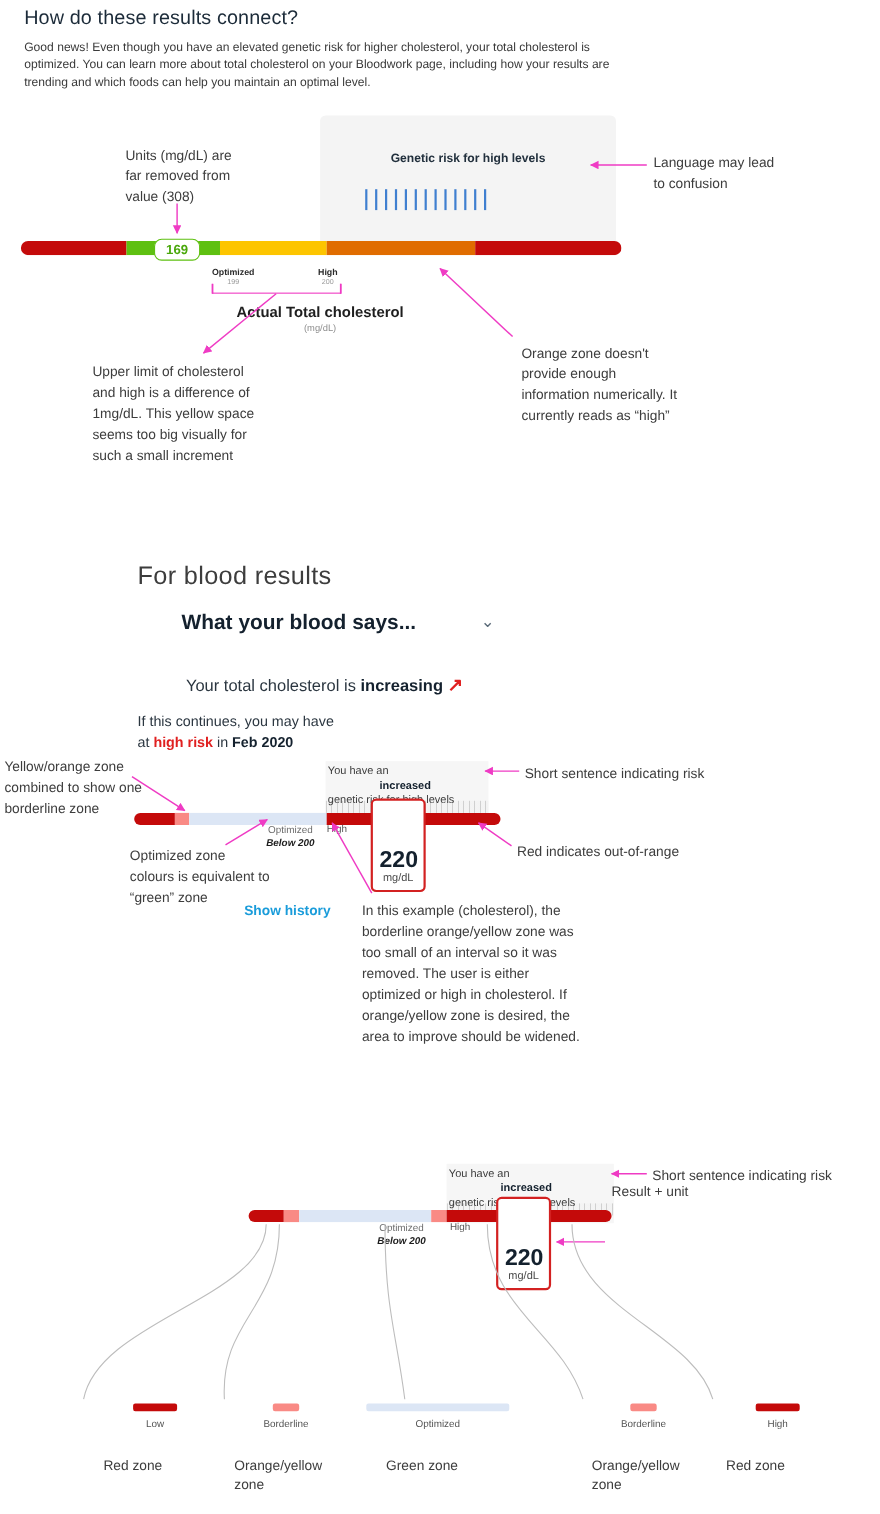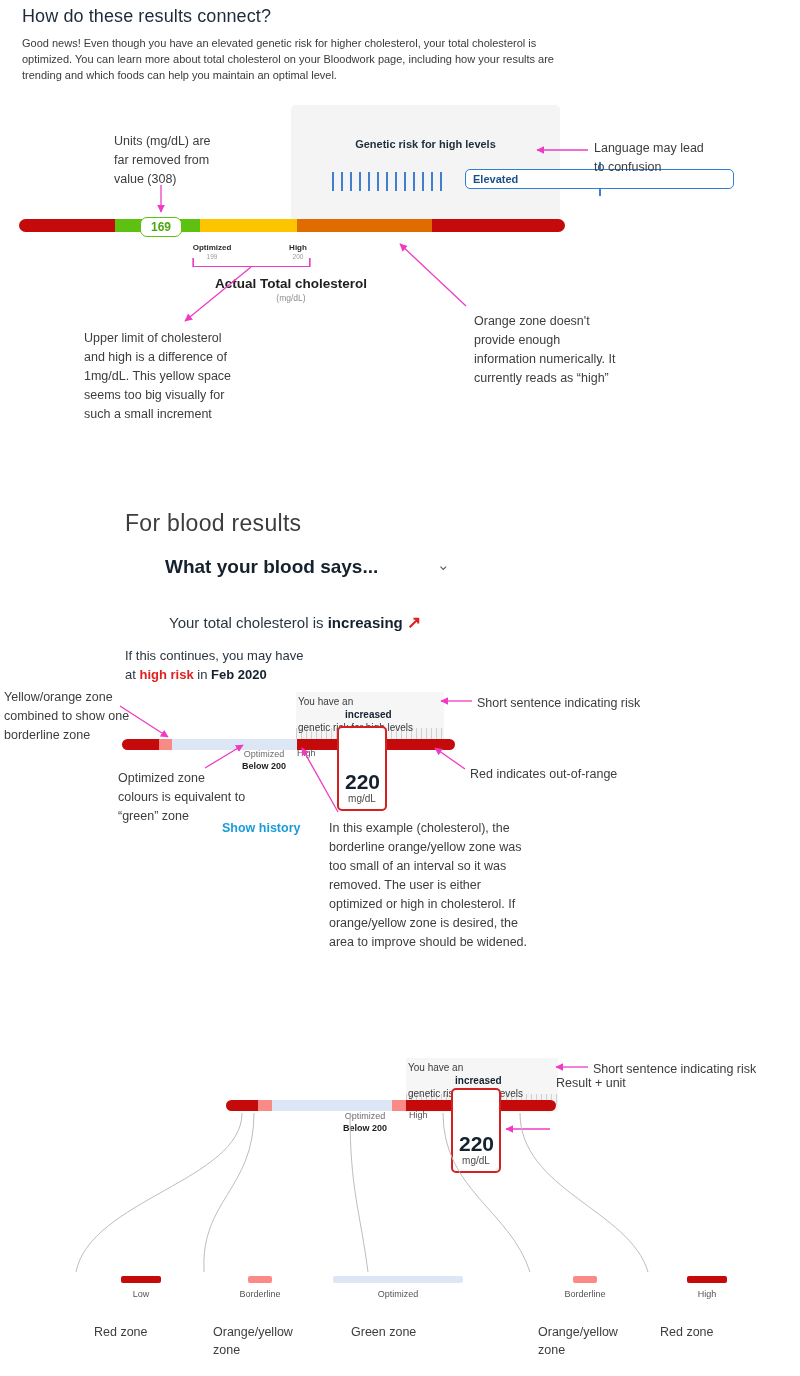--- a/index.html
+++ b/index.html
@@ -76,21 +76,21 @@
   .sub b { color:#14212e; }
   .arrow-up { color:#e02020; font-size:17px; font-weight:bold; }
 
   
   .gauge { display:flex; height:11px; }
   .gauge > div { height:100%; }
   .gauge .cap-l { border-radius:6px 0 0 6px; }
   .gauge .cap-r { border-radius:0 6px 6px 0; }
 
   .zone-lab { font-size:9px; color:#6d6d6d; text-align:center; line-height:12px; }
-  .zone-lab b { color:#1d1d1d; font-size:9px; }
+  .zone-lab b { color:#1d1d1d; font-size:9px;font-style:italic; }
   .zone-lab-left { font-size:9px; color:#555; }
 
   .result-box {
     border:2px solid #d32121; border-radius:5px; background:#fff;
     text-align:center; padding:3px 6px 4px;
   }
   .result-box .val { font-size:21px; font-weight:bold; color:#14212e; line-height:22px;margin-top:40px; }
   .result-box .unit { font-size:10px; color:#4a4a4a; line-height:12px; }
 
   .risk-sentence { font-size:10px; color:#3c3c3c; line-height:13px; }
@@ -127,21 +127,20 @@
       <span class="tick"></span>
       <span class="tick"></span>
       <span class="tick"></span>
       <span class="tick"></span>
       <span class="tick"></span>
       <span class="tick"></span>
       <span class="tick"></span>
       <span class="tick"></span>
       <span class="tick"></span>
     </div>
-  <div class="abs elevated-badge" style="left:174px; top:64px;">Elevated</div>
 </div>
 
 <div class="abs" id="bar1" style="left:19px; top:219px; width:546px;">
     <div class="cap-l" style="background: rgb(196, 10, 10); width: 17.5824%;"></div>
     <div style="background: rgb(94, 192, 17); width: 15.5678%;"></div>
     <div style="background: rgb(253, 197, 0); width: 17.7656%;"></div>
     <div style="background: rgb(224, 108, 0); width: 24.7253%;"></div>
     <div class="cap-r" style="background: rgb(196, 10, 10); width: 24.359%;"></div>
   </div>
 

